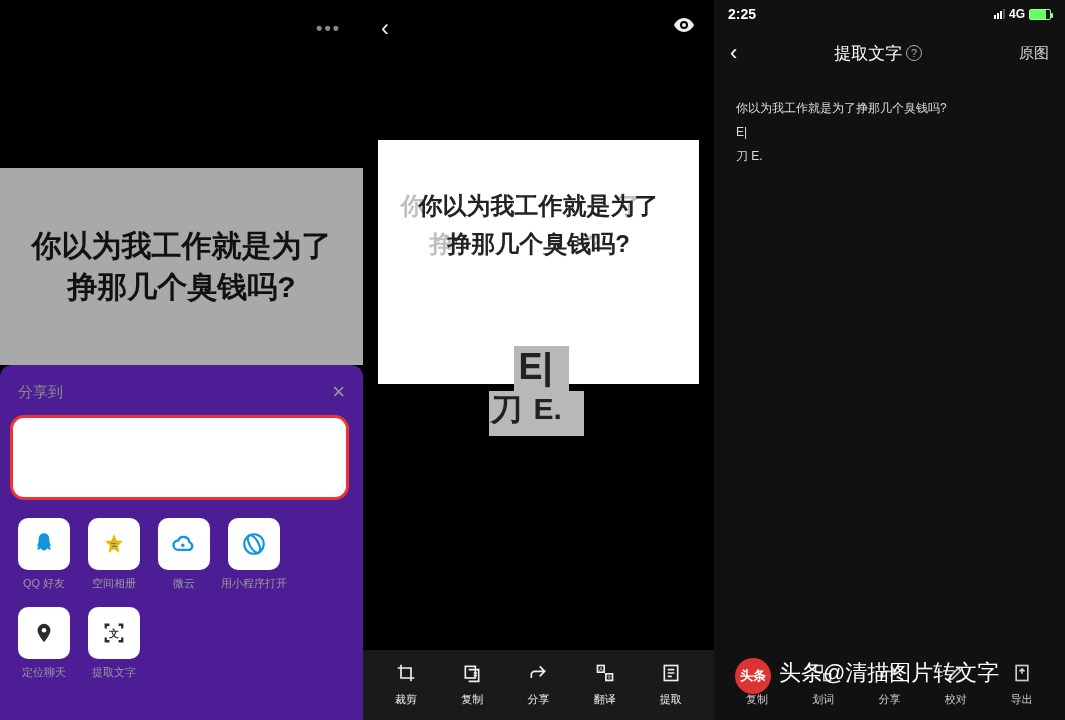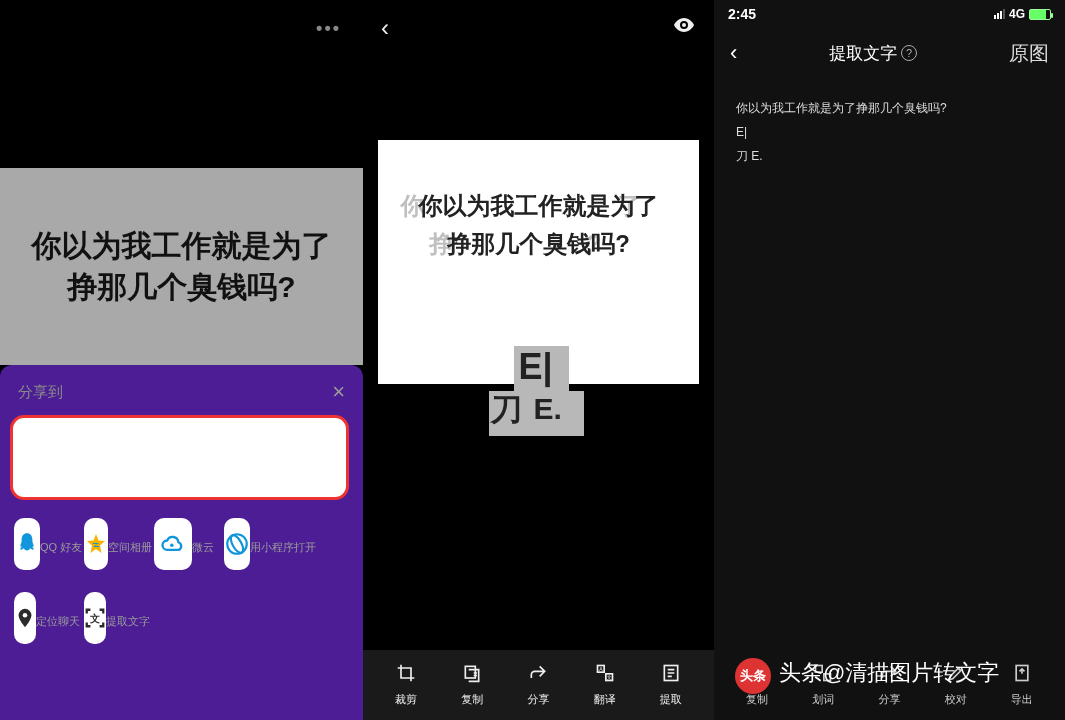--- a/index.html
+++ b/index.html
@@ -38,21 +38,21 @@
     }
     .p1-close { font-size: 22px; color: #9b9b9b; cursor: pointer; }
     .p1-redbox {
       margin: 0 14px 18px 10px; height: 85px; border: 3px solid #e33;
       border-radius: 14px; background: #fff;
     }
     .p1-row {
       display: flex; gap: 10px; padding: 0 14px 16px 14px;
     }
     .p1-item {
-      width: 60px; display: flex; align-items: center;
+      width: 60px; display: flex; flex-direction: column; align-items: center;
     }
     .p1-iconbox {
       width: 52px; height: 52px; background: #fff; border-radius: 10px;
       display: flex; justify-content: center; align-items: center;
       font-size: 26px; color: #1296db; margin-bottom: 6px;
     }
     .p1-iconbox.black { color: #2b2b2b; }
     .p1-label { font-size: 11px; color: #9b9b9b; text-align: center; white-space: nowrap; }
 
     
@@ -118,21 +118,21 @@
       height: 50px; display: flex; justify-content: space-between;
       align-items: center; padding: 0 16px; color: #fff;
     }
     .p3-back { font-size: 22px; }
     .p3-title { font-size: 17px; font-weight: 500; display: flex; align-items: center; gap: 4px; }
     .p3-title-q {
       width: 16px; height: 16px; border: 1px solid #aaa; border-radius: 50%;
       display: inline-flex; justify-content: center; align-items: center;
       font-size: 11px; color: #aaa;
     }
-    .p3-orig { font-size: 20px; color: #ddd; }
+    .p3-orig { font-size: 15px; color: #ddd; }
     .p3-body { padding: 18px 22px; color: #ddd; font-size: 12px; line-height: 2; }
     .p3-bottom {
       position: absolute; bottom: 0; left: 0; right: 0; height: 70px;
       background: #111; display: flex; justify-content: space-around;
       align-items: center; padding: 0 10px;
     }
     .p3-bitem {
       display: flex; flex-direction: column; align-items: center;
       color: #ccc; font-size: 11px;
     }
@@ -299,21 +299,21 @@
             <rect x="4" y="3" width="16" height="18" fill="none" stroke="#eee" stroke-width="2"></rect>
             <path d="M8 8h8M8 12h8M8 16h5" stroke="#eee" stroke-width="2"></path>
           </svg></span>
       <span>提取</span>
     </div>
   </div>
 </div>
 
 <div class="panel panel3">
   <div class="p3-status">
-    <span>2:45</span>
+    <span>2:25</span>
     <span class="p3-status-right">
       <span class="sigbar">
           <span></span>
           <span></span>
           <span></span>
           <span></span>
         </span>
       <span>4G</span>
       <span class="battery"></span>
     </span>

